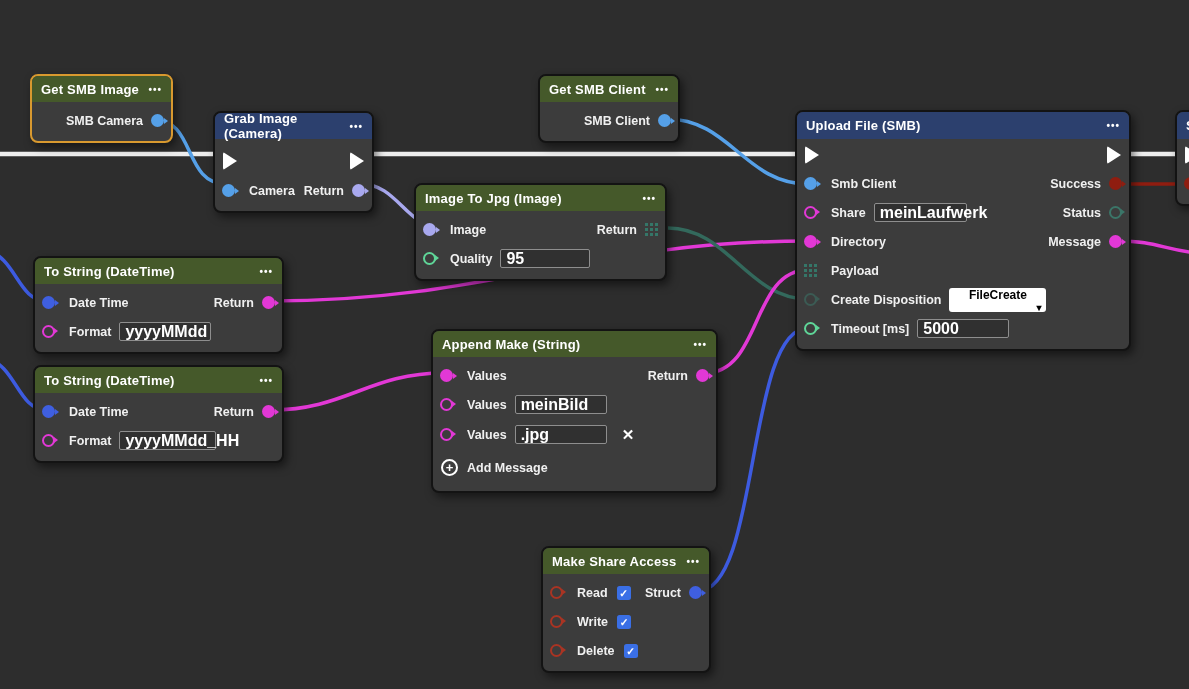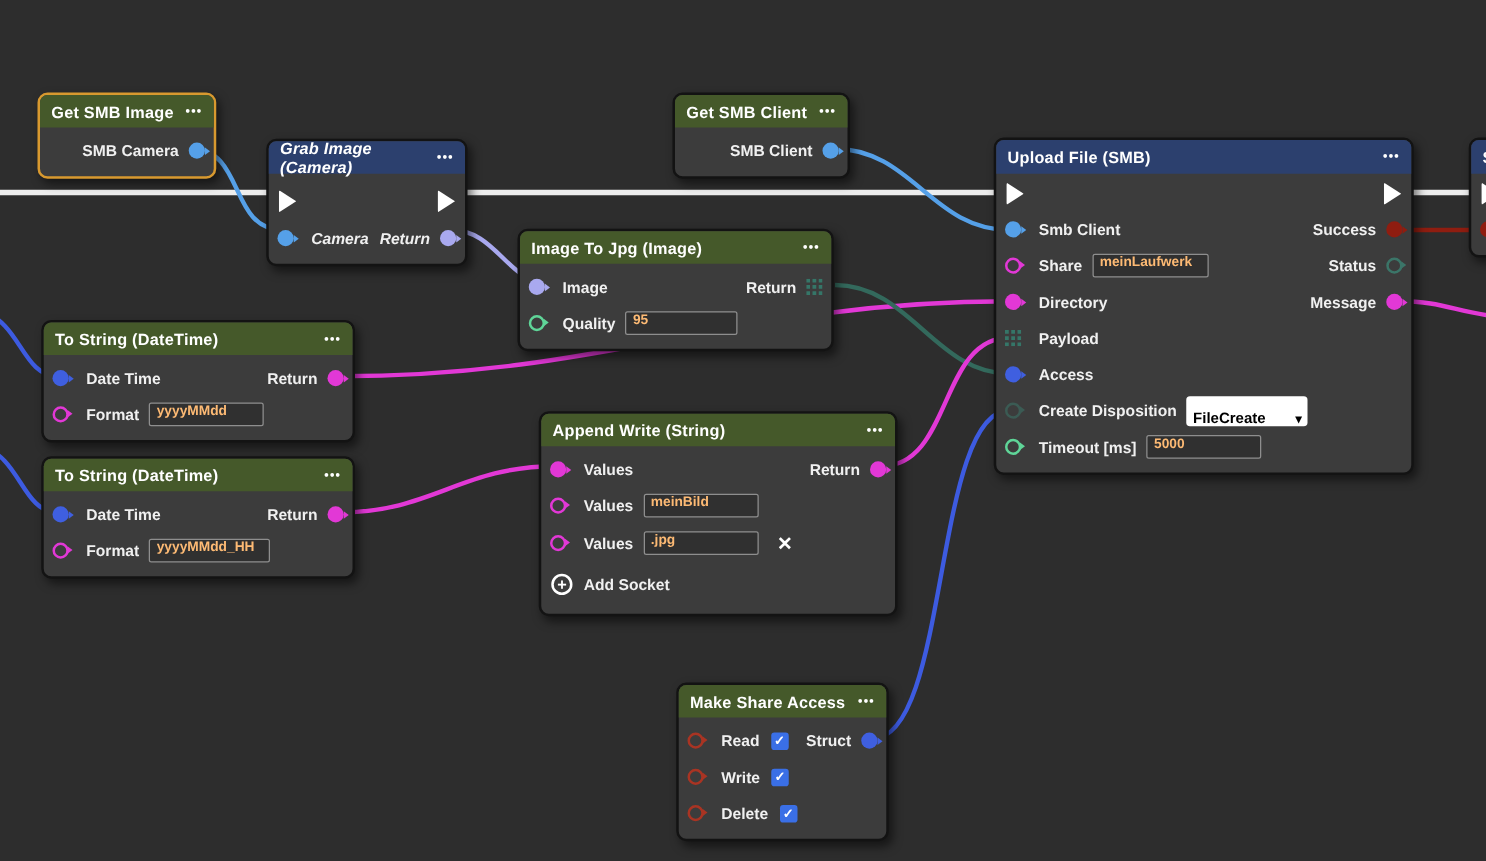--- a/index.html
+++ b/index.html
@@ -47,27 +47,27 @@
   .sock.dim{opacity:.55;}
   
   .epin{position:absolute; top:50%; margin-top:-9px; width:14px; height:18px;
         background:#fff; clip-path:polygon(0 0,100% 50%,0 100%); border-radius:2px;}
   .epin.in{left:8px;} .epin.out{right:8px;}
   
   .gsock{position:absolute; top:50%; margin-top:-6.5px;}
   .gsock.out{right:7px;} .gsock.in{left:7px;}
   
   .tin{height:19px; box-sizing:border-box; background:#303030;
-       border:1px solid #8e8e8e; border-radius:2px; color:#fdba74;
-       font-family:"Liberation Sans",sans-serif; font-size:11px; font-weight:600;
+       border:1px solid #8e8e8e; border-radius:2px; color:#ffffff;
+       font-family:"Liberation Sans",sans-serif; font-size:16px; font-weight:600;
        padding:0 5px; margin-left:8px;}
   
   .sel{height:24px; width:97px; box-sizing:border-box; background:#fff; color:#000;
        border-radius:3px; margin-left:8px; padding:0 5px; display:flex;
-       align-items:flex-end; font-size:12px; font-weight:600; cursor:pointer;}
+       align-items:center; font-size:12px; font-weight:600; cursor:pointer;flex-direction:column;}
   .sel .chev{margin-left:auto; font-size:10px;}
   
   .cbx{width:14px; height:14px; background:#3a6fe6; border-radius:2.5px;
        margin-left:9px; display:flex; align-items:center; justify-content:center;
        color:#fff; font-size:10.5px; font-weight:700; cursor:pointer;}
   
   .xbtn{margin-left:15px; color:#fff; font-size:15px; font-weight:700; cursor:pointer;}
   
   .addrow{height:35px;}
   .addicon{position:absolute; left:8px; top:50%; margin-top:-9px; width:13px; height:13px;
@@ -102,21 +102,21 @@
       <span class="dots">•••</span>
     </div>
     <div class="body">
       <div class="row">
         <span class="lbl only-out">SMB Camera</span>
         <span class="sock out c-blue"></span>
       </div>
     </div>
   </div>
 
-  <div class="node" style="left:213px; top:111px; width:157px;font-style:italic;">
+  <div class="node" style="left:213px; top:111px; width:157px;">
     <div class="hd blue">
       <span>Grab Image (Camera)</span>
       <span class="dots">•••</span>
     </div>
     <div class="body" style="padding-top:7px;">
       <div class="row exec">
         <span class="epin in"></span>
         <span class="epin out"></span>
       </div>
       <div class="row">
@@ -210,21 +210,21 @@
       <div class="row">
         <span class="sock in hollow c-mag"></span>
         <span class="lbl">Format</span>
         <span class="tin" style="width:97px;">yyyyMMdd_HH</span>
       </div>
     </div>
   </div>
 
   <div class="node" style="left:431px; top:329px; width:283px;">
     <div class="hd green">
-      <span>Append Write (String)</span>
+      <span>Append Make (String)</span>
       <span class="dots">•••</span>
     </div>
     <div class="body">
       <div class="row">
         <span class="sock in c-mag"></span>
         <span class="lbl">Values</span>
         <span class="lbl out">Return</span>
         <span class="sock out c-mag"></span>
       </div>
       <div class="row">
@@ -233,21 +233,21 @@
         <span class="tin" style="width:92px;">meinBild</span>
       </div>
       <div class="row" style="height:31px;">
         <span class="sock in hollow c-mag"></span>
         <span class="lbl">Values</span>
         <span class="tin" style="width:92px;">.jpg</span>
         <span class="xbtn">✕</span>
       </div>
       <div class="row addrow">
         <span class="addicon">+</span>
-        <span class="addlbl">Add Socket</span>
+        <span class="addlbl">Add Message</span>
       </div>
     </div>
   </div>
 
   <div class="node" style="left:795px; top:110px; width:332px;">
     <div class="hd blue" style="height:27px;">
       <span>Upload File (SMB)</span>
       <span class="dots">•••</span>
     </div>
     <div class="body" style="padding-top:2px;">
@@ -286,24 +286,20 @@
                 <rect x="10" y="5" width="3" height="3"></rect>
                 <rect x="0" y="10" width="3" height="3"></rect>
                 <rect x="5" y="10" width="3" height="3"></rect>
                 <rect x="10" y="10" width="3" height="3"></rect>
               </g>
             </svg>
         </span>
         <span class="lbl">Payload</span>
       </div>
       <div class="row">
-        <span class="sock in c-royal"></span>
-        <span class="lbl">Access</span>
-      </div>
-      <div class="row">
         <span class="sock in hollow dim c-teal"></span>
         <span class="lbl">Create Disposition</span>
         <span class="sel">
           <span>FileCreate</span>
           <span class="chev">▾</span>
         </span>
       </div>
       <div class="row">
         <span class="sock in hollow c-green"></span>
         <span class="lbl">Timeout [ms]</span>

